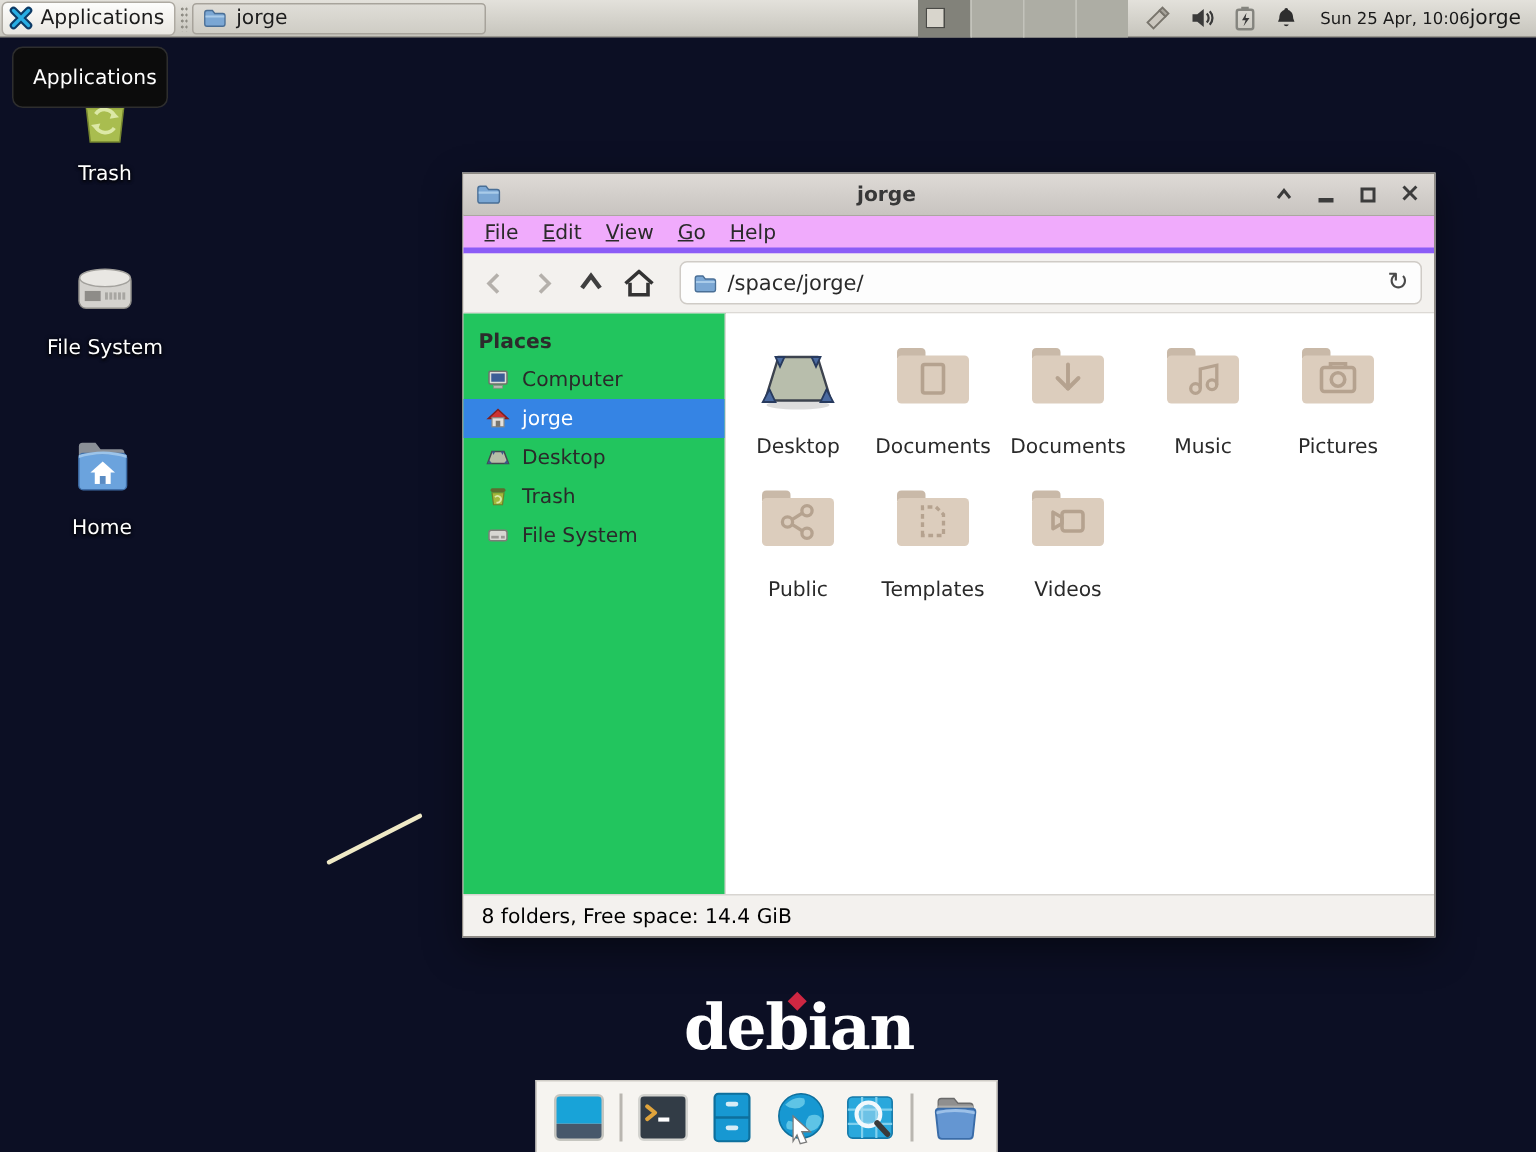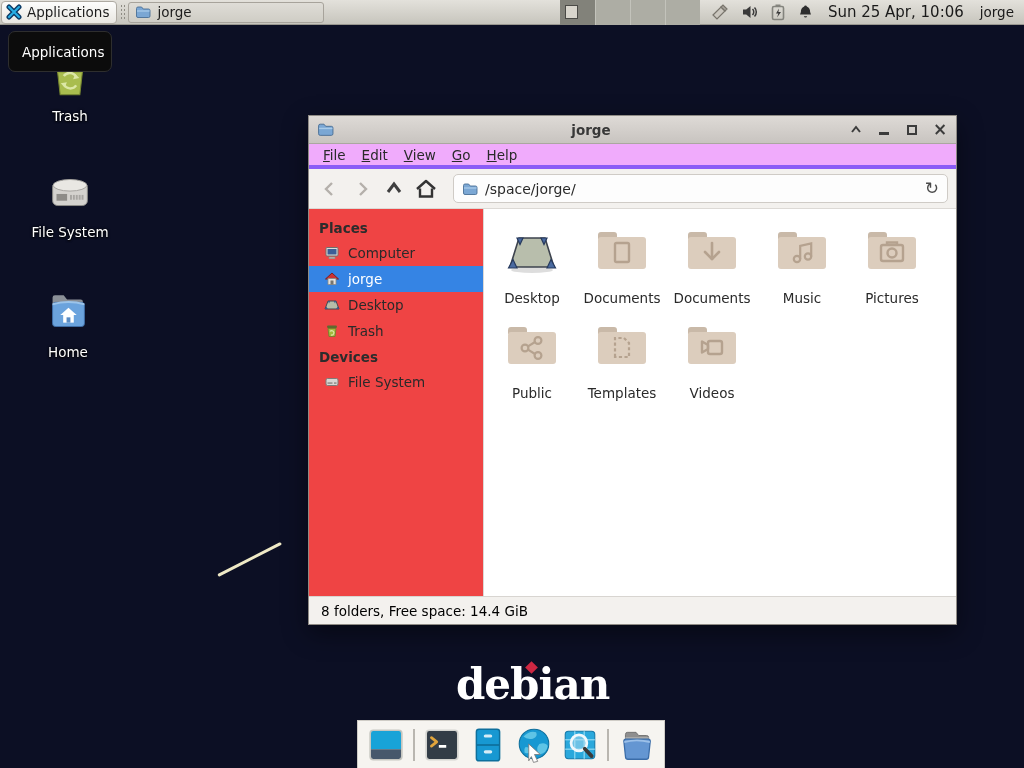--- a/index.html
+++ b/index.html
@@ -20,21 +20,21 @@
     font-size:13.5px; color:#1c1c1c; }
   .panel-spacer { flex:1; }
   .pager { display:flex; height:25px; margin-right:10px; }
   .ws { width:35px; height:25px; background:#adada4; border-left:1px solid #c3c3bb; position:relative; }
   .ws:first-child { border-left:none; }
   .ws.active { background:#82827a; }
   .ws-win { position:absolute; left:5px; top:5px; width:13px; height:14px;
     background:#d8d5cc; border:1px solid #4a4a46; }
   .tray { display:flex; align-items:center; gap:11px; margin-right:14px; }
   .tray span { display:flex; }
-  .clock { font-size:15px; color:#1a1a1a; margin-right:16px; }
+  .clock { font-size:11px; color:#1a1a1a; }
   .user-label { font-size:13.5px; color:#1a1a1a; margin-right:10px; }
 
   
   .tooltip { position:absolute; left:8px; top:31px; width:104px; height:41px; z-index:60;
     background:#0c0c0c; border:1px solid #2e2e2e; border-radius:7px;
     display:flex; align-items:center; padding-left:13px; color:#fff; font-size:13.5px; }
 
   
   .d-icon { position:absolute; width:120px; text-align:center; z-index:1; }
   .d-icon .glyph { display:flex; justify-content:center; }
@@ -74,21 +74,21 @@
 
   .toolbar { height:40px; background:#f3f1ee; border-bottom:1px solid #dcd9d5;
     display:flex; align-items:center; padding:0 8px; }
   .nav-btn { width:26px; height:26px; display:flex; align-items:center; justify-content:center; margin-right:6px; }
   .path-field { flex:1; height:29px; margin-left:8px; background:#fdfdfd;
     border:1px solid #cfcbc6; border-radius:5px; display:flex; align-items:center; padding:0 8px; }
   .path-field .p-text { flex:1; font-size:14px; color:#2a2a2a; margin-left:7px; }
   .reload-glyph { font-size:17px; color:#4a4a4a; line-height:1; }
 
   .win-body { flex:1; display:flex; min-height:0; }
-  .sidebar { width:175px; background:#ef4444; border-right:1px solid #dcd9d5; padding-top:6px; }
+  .sidebar { width:175px; background:#22c55e; border-right:1px solid #dcd9d5; padding-top:6px; }
   .sb-header { font-size:13.5px; font-weight:bold; color:#2c2c2c; padding:5px 10px 4px; }
   .sb-item { height:26px; display:flex; align-items:center; gap:8px; padding-left:15px;
     font-size:13.5px; color:#2a2a2a; margin:0 0 0 0; }
   .sb-item.selected { background:#3584e4; color:#fff; }
   .sb-item .sb-ico { display:flex; }
 
   .file-view { flex:1; background:#fff; display:flex; flex-wrap:wrap; align-content:flex-start;
     padding:16px 0 0 3px; }
   .file-cell { width:90px; height:95px; display:flex; flex-direction:column; align-items:center; }
   .file-cell .flabel { margin-top:5px; font-size:13.5px; color:#2a2a2a; }
@@ -272,21 +272,20 @@
         <span class="sb-ico">
           <svg width="16" height="16" viewBox="0 0 16 16">
             <rect x="3" y="2.5" width="10" height="2.5" rx="1.2" fill="#5d6b2f"></rect>
             <path d="M4 5.5 h8 l-1 8 h-6 z" fill="#a3b83c" stroke="#6e7e2a" stroke-width="0.8"></path>
             <path d="M6 8.5 a2.2 2.2 0 1 1 1 3.4" stroke="#dce8a8" stroke-width="1.2" fill="none"></path>
           </svg>
         </span>
         <span>Trash</span>
       </div>
 
-      <div class="sb-header">Devices</div>
 
       <div class="sb-item">
         <span class="sb-ico">
           <svg width="16" height="16" viewBox="0 0 16 16">
             <rect x="2" y="4.5" width="12" height="7" rx="1.5" fill="#d8d6d2" stroke="#7e7c78"></rect>
             <rect x="3.5" y="8.2" width="5" height="1.8" fill="#9a9894"></rect>
             <rect x="10" y="8.2" width="2.5" height="1.8" fill="#9a9894"></rect>
           </svg>
         </span>
         <span>File System</span>

